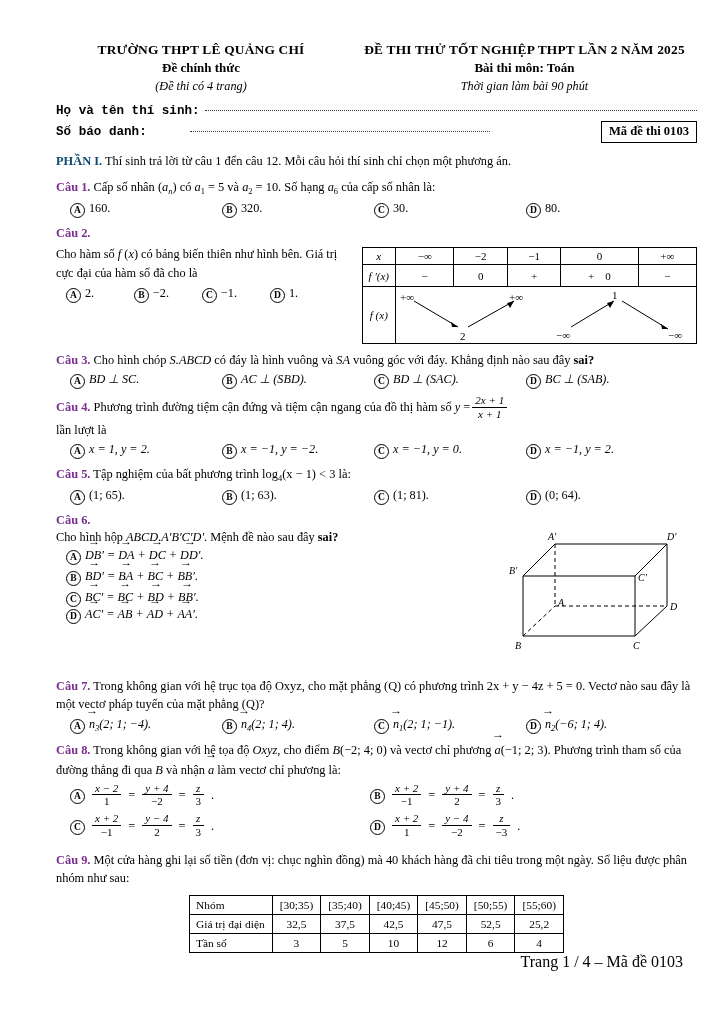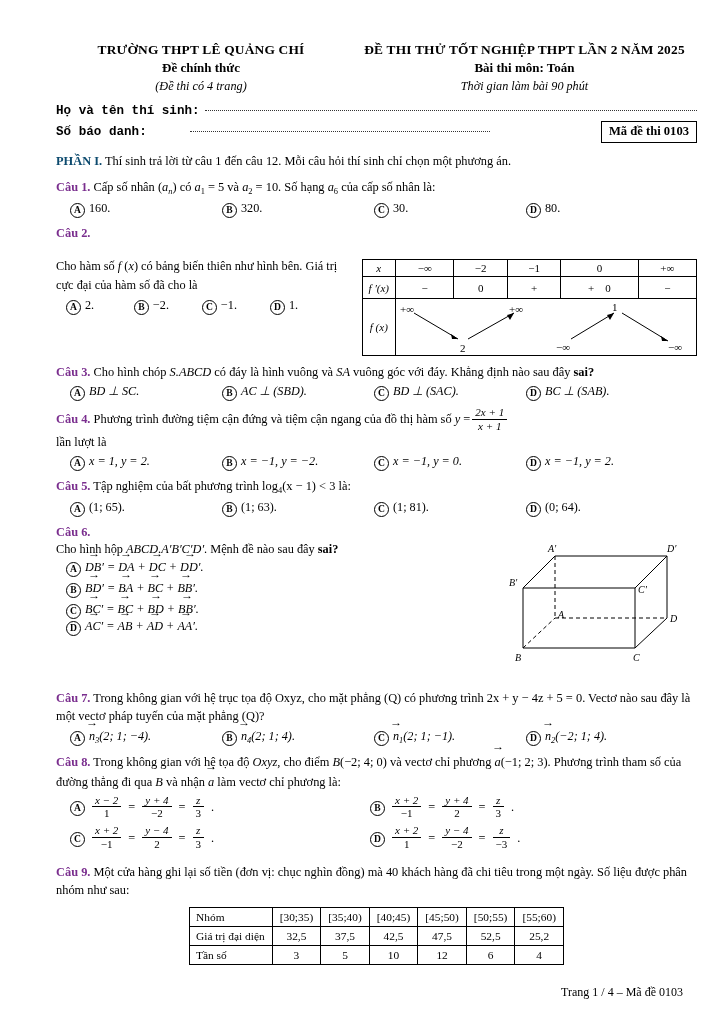--- a/index.html
+++ b/index.html
@@ -123,21 +123,21 @@
     content: "\2192";
     position: absolute;
     top: -9px;
     left: 50%;
     transform: translateX(-50%) scaleX(1.25);
     font-size: 9.5px;
     line-height: 1;
   }
 
   
-  .c2-wrap { display: flex; gap: 18px; margin-top: 15px; }
+  .c2-wrap { display: flex; gap: 18px; margin-top: 3px; }
   .c2-text { width: 300px; font-size: 12.3px; line-height: 1.5; }
   .bbt {
     border-collapse: collapse;
     font-size: 11px;
     font-family: "Liberation Serif", serif;
     margin-top: 2px;
   }
   .bbt td {
     border: 1px solid #000;
     padding: 2px 6px;
@@ -164,22 +164,21 @@
   .tbl9 td {
     border: 1px solid #000;
     padding: 3px 7px;
     text-align: center;
     white-space: nowrap;
   }
   .tbl9 td.h { text-align: left; padding-left: 6px; }
 
   .footer {
     text-align: right;
-    font-size: 12px;
-    margin-top: 20px;
+    font-size: 16px;
     padding-right: 14px;
   }
   .ansq8 { display: flex; gap: 0; padding-left: 14px; margin-top: 3px; }
   .ansq8 .col { width: 300px; }
   .ansq8 .item { display: flex; align-items: center; gap: 5px; margin-bottom: 4px; }
 </style>
 </head>
 <body>
 
 <div class="page">
@@ -455,21 +454,21 @@
     <div class="ans">
         <span class="circ">B</span>
         <span class="it"><span class="vec">n</span><sub>4</sub><span>(2; 1; 4).</span></span>
       </div>
     <div class="ans">
         <span class="circ">C</span>
         <span class="it"><span class="vec">n</span><sub>1</sub><span>(2; 1; −1).</span></span>
       </div>
     <div class="ans">
         <span class="circ">D</span>
-        <span class="it"><span class="vec">n</span><sub>2</sub><span>(−2; 1; 4).</span></span>
+        <span class="it"><span class="vec">n</span><sub>2</sub><span>(−6; 1; 4).</span></span>
       </div>
   </div>
 
   <div class="q">
     <span class="qlabel">Câu 8.</span>
     <span>Trong không gian với hệ tọa độ <span class="it">Oxyz</span>, cho điểm <span class="it">B</span>(−2; 4; 0) và vectơ chỉ phương <span class="it"><span class="vec">a</span></span>(−1; 2; 3). Phương trình tham số của đường thẳng đi qua <span class="it">B</span> và nhận <span class="it"><span class="vec">a</span></span> làm vectơ chỉ phương là:</span>
   </div>
   <div class="ansq8">
     <div class="col">
       <div class="item">

